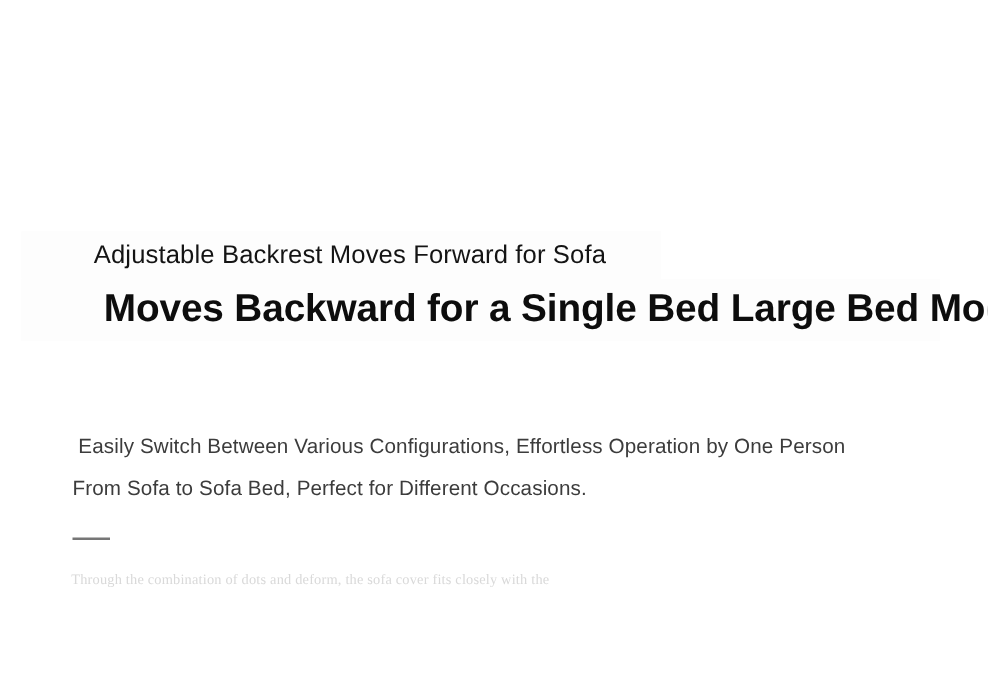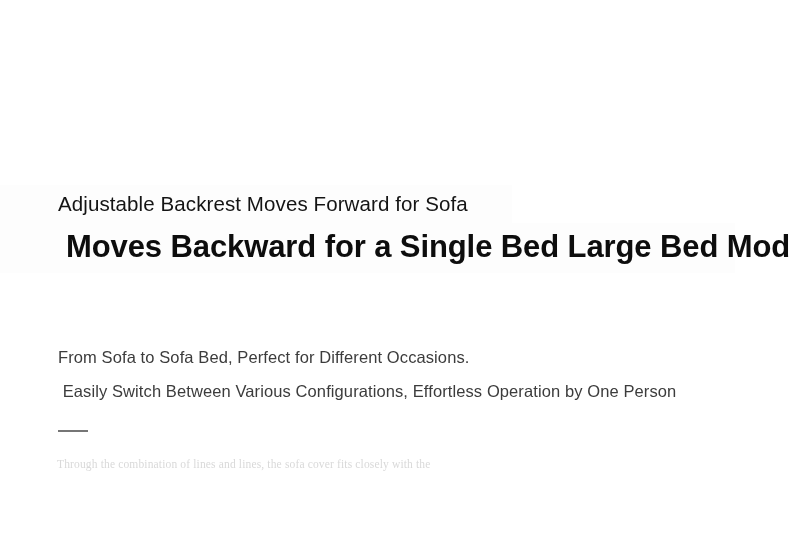--- a/index.html
+++ b/index.html
@@ -27,21 +27,21 @@
     left: 0;
     top: 0;
     width: 790px;
     height: 185px;
     background: #ffffff;
   }
 
   
   .headings {
     position: absolute;
-    left: 0;
+    left: 17px;
     top: 185px;
     width: 682px;
   }
 
   .heading-band {
     position: relative;
     background: #fdfdfd;
     white-space: nowrap;
     overflow: visible;
   }
@@ -143,23 +143,23 @@
       <h2 class="heading-line-1">Adjustable Backrest Moves Forward for Sofa</h2>
     </div>
 
     <div class="heading-band band-two">
       <h1 class="heading-line-2">Moves Backward for a Single Bed Large Bed Mode √</h1>
     </div>
 
   </div>
 
   <div class="description">
+    <p class="desc-line"> Easily Switch Between Various Configurations, Effortless Operation by One Person</p>
     <p class="desc-line">From Sofa to Sofa Bed, Perfect for Different Occasions.</p>
-    <p class="desc-line"> Easily Switch Between Various Configurations, Effortless Operation by One Person</p>
   </div>
 
   <div class="divider"></div>
 
   <div class="footnote">
-    <p class="footnote-line">Through the combination of lines and lines, the sofa cover fits closely with the</p>
+    <p class="footnote-line">Through the combination of dots and deform, the sofa cover fits closely with the</p>
   </div>
 
 </div>
 
 </body></html>

